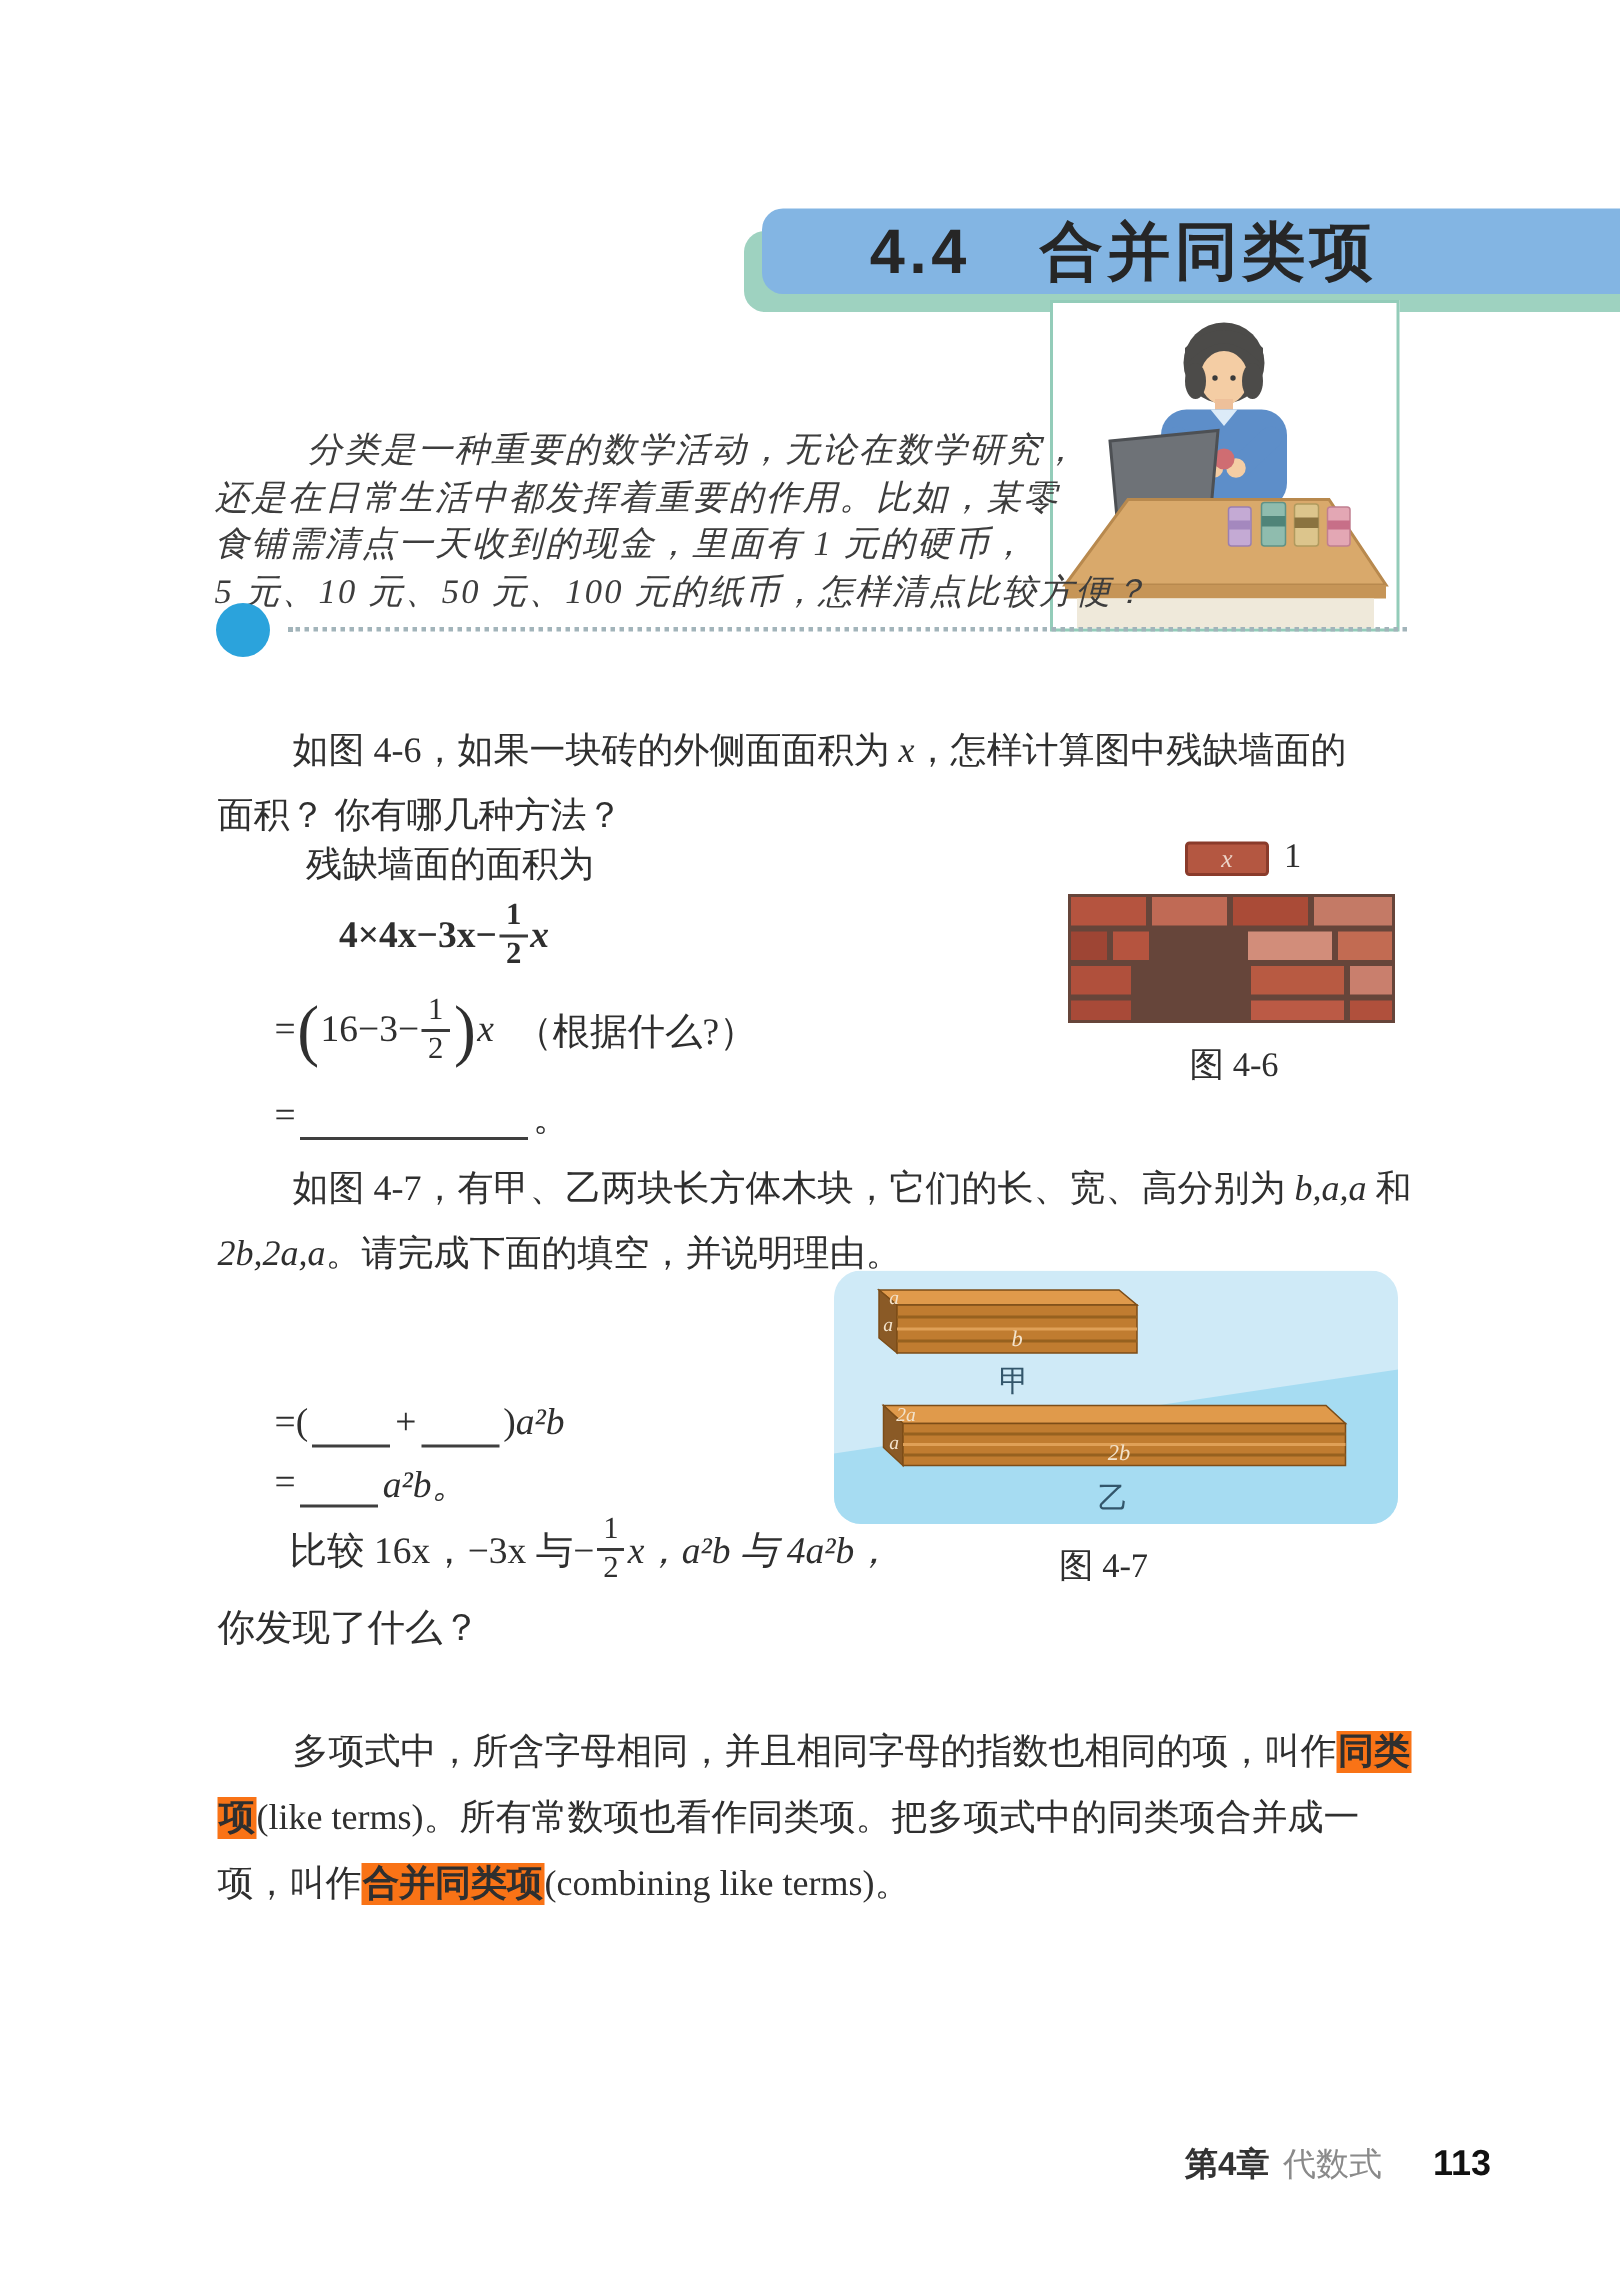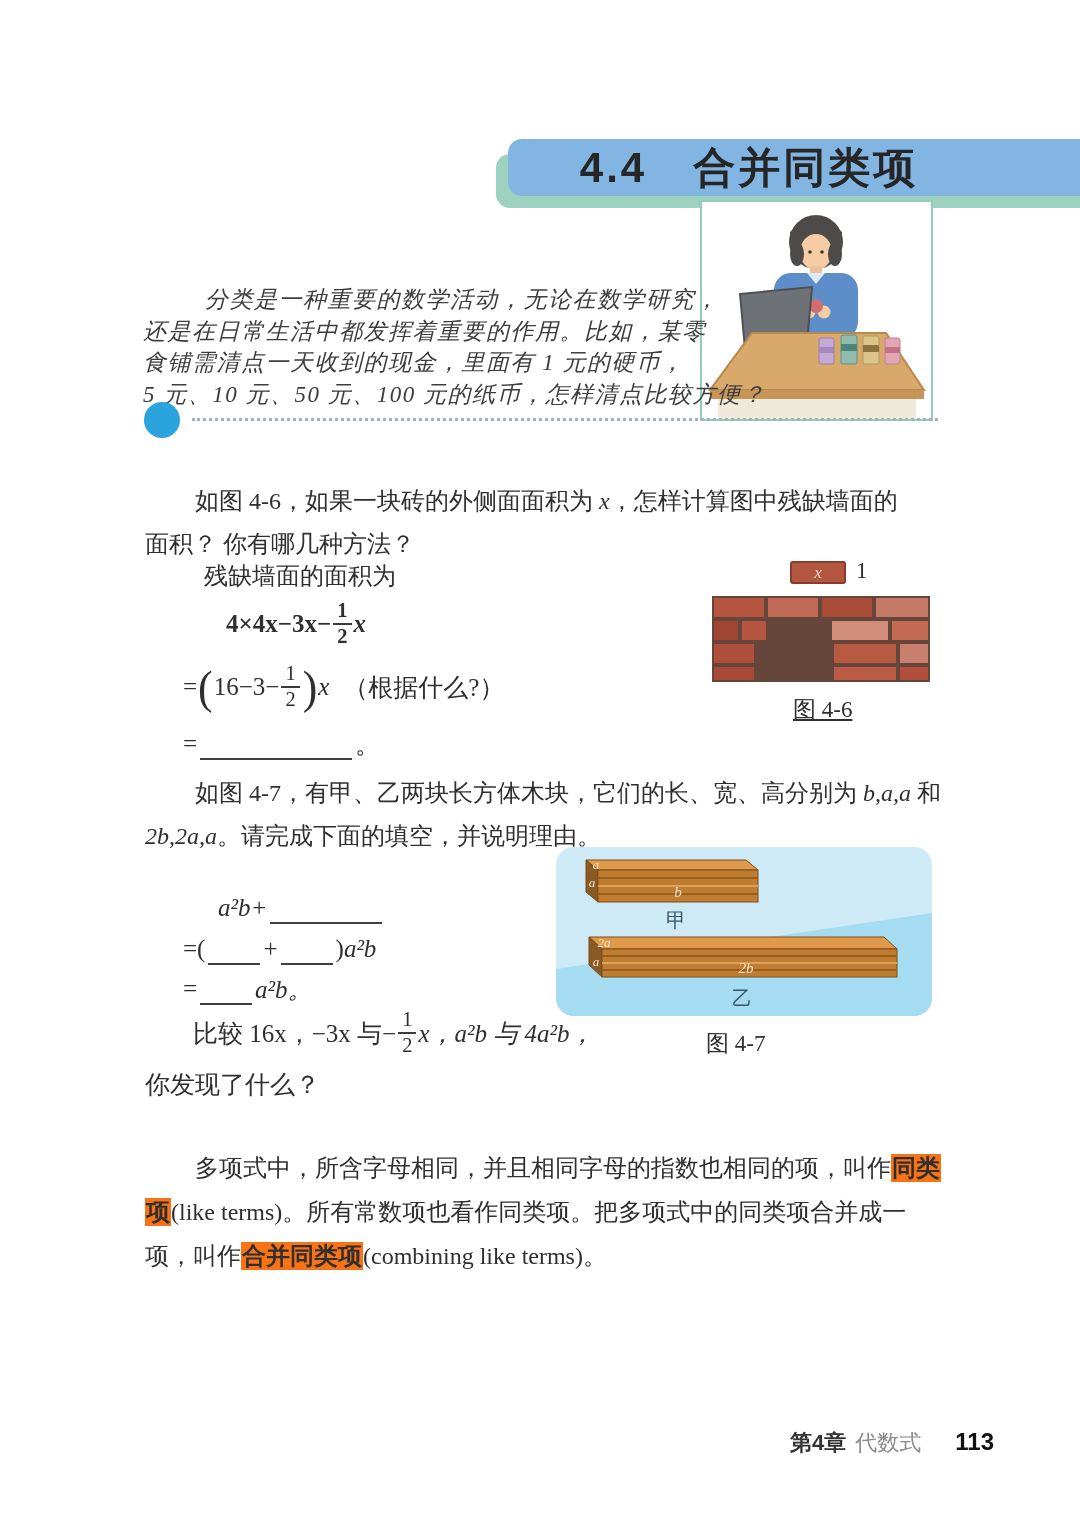--- a/index.html
+++ b/index.html
@@ -58,21 +58,21 @@
   .note{margin-left:14px;}
 
   
   .brick1{position:absolute;left:790px;top:561px;width:56px;height:23px;background:#b45741;
           border:2px solid #8a3b2b;border-radius:3px;box-sizing:border-box;display:flex;
           align-items:center;justify-content:center;color:#ecd5c9;font-style:italic;
           font-size:17px;}
   .unit1{position:absolute;left:856px;top:558px;font-size:23px;}
   .wall{position:absolute;left:712px;top:596px;width:218px;height:86px;}
   .cap{position:absolute;font-size:23px;white-space:nowrap;}
-  .cap46{left:793px;top:694px;text-decoration:underline;}
+  .cap46{left:793px;top:694px;}
   .cap47{left:706px;top:1028px;}
 
   
   .fig47{position:absolute;left:556px;top:847px;width:376px;height:169px;border-radius:18px;
          overflow:hidden;}
 
   
   .def{position:absolute;left:145px;top:1146px;width:815px;font-size:24px;line-height:44px;}
   .hl{background:#f97316;font-weight:bold;padding:1px 1px;}
 
@@ -201,24 +201,20 @@
       <rect x="188" y="71" width="28" height="13" fill="#b0503c"></rect>
     </svg>
   </div>
   <div class="cap cap46">图 4-6</div>
 
   <div class="p2">
     <div class="bodyline indent"><span>如图 4-7，有甲、乙两块长方体木块，它们的长、宽、高分别为 </span><span class="iv">b,a,a</span><span> 和</span></div>
     <div class="bodyline"><span class="iv">2b,2a,a</span><span>。请完成下面的填空，并说明理由。</span></div>
   </div>
 
-  <div class="eqline v1">
-    <span class="iv">a²b+</span>
-      <span class="bl" style="width:112px"></span>
-  </div>
   <div class="eqline v2">
     <span>=</span>
       <span>(</span>
       <span class="bl" style="width:52px"></span>
       <span>+</span>
       <span class="bl" style="width:52px"></span>
       <span>)</span>
       <span class="iv">a²b</span>
   </div>
   <div class="eqline v3">

